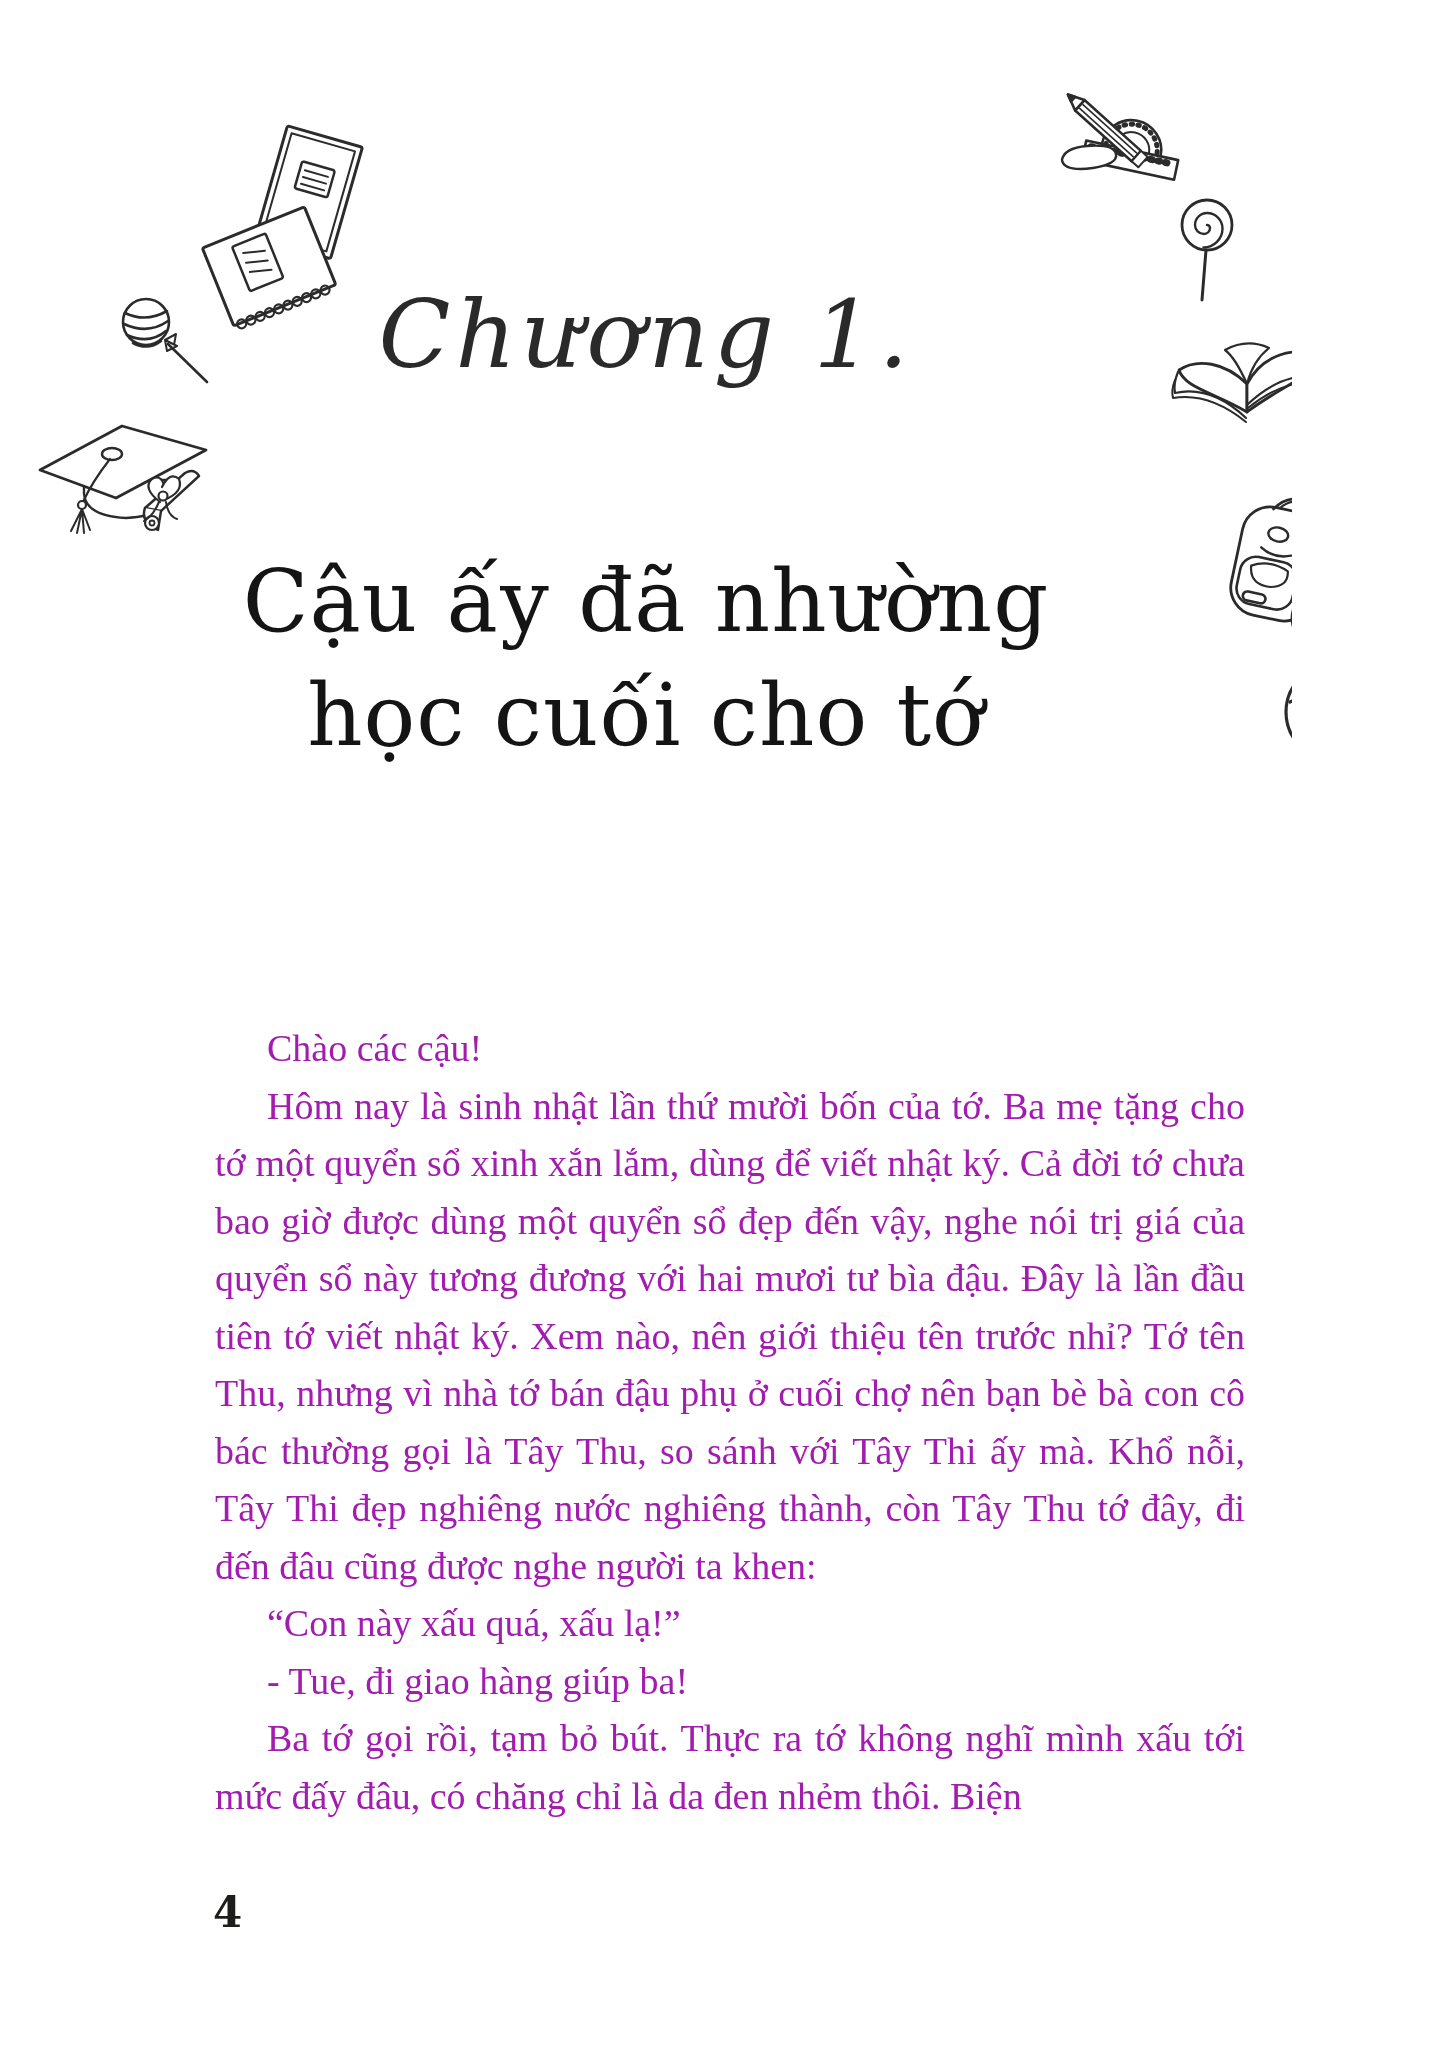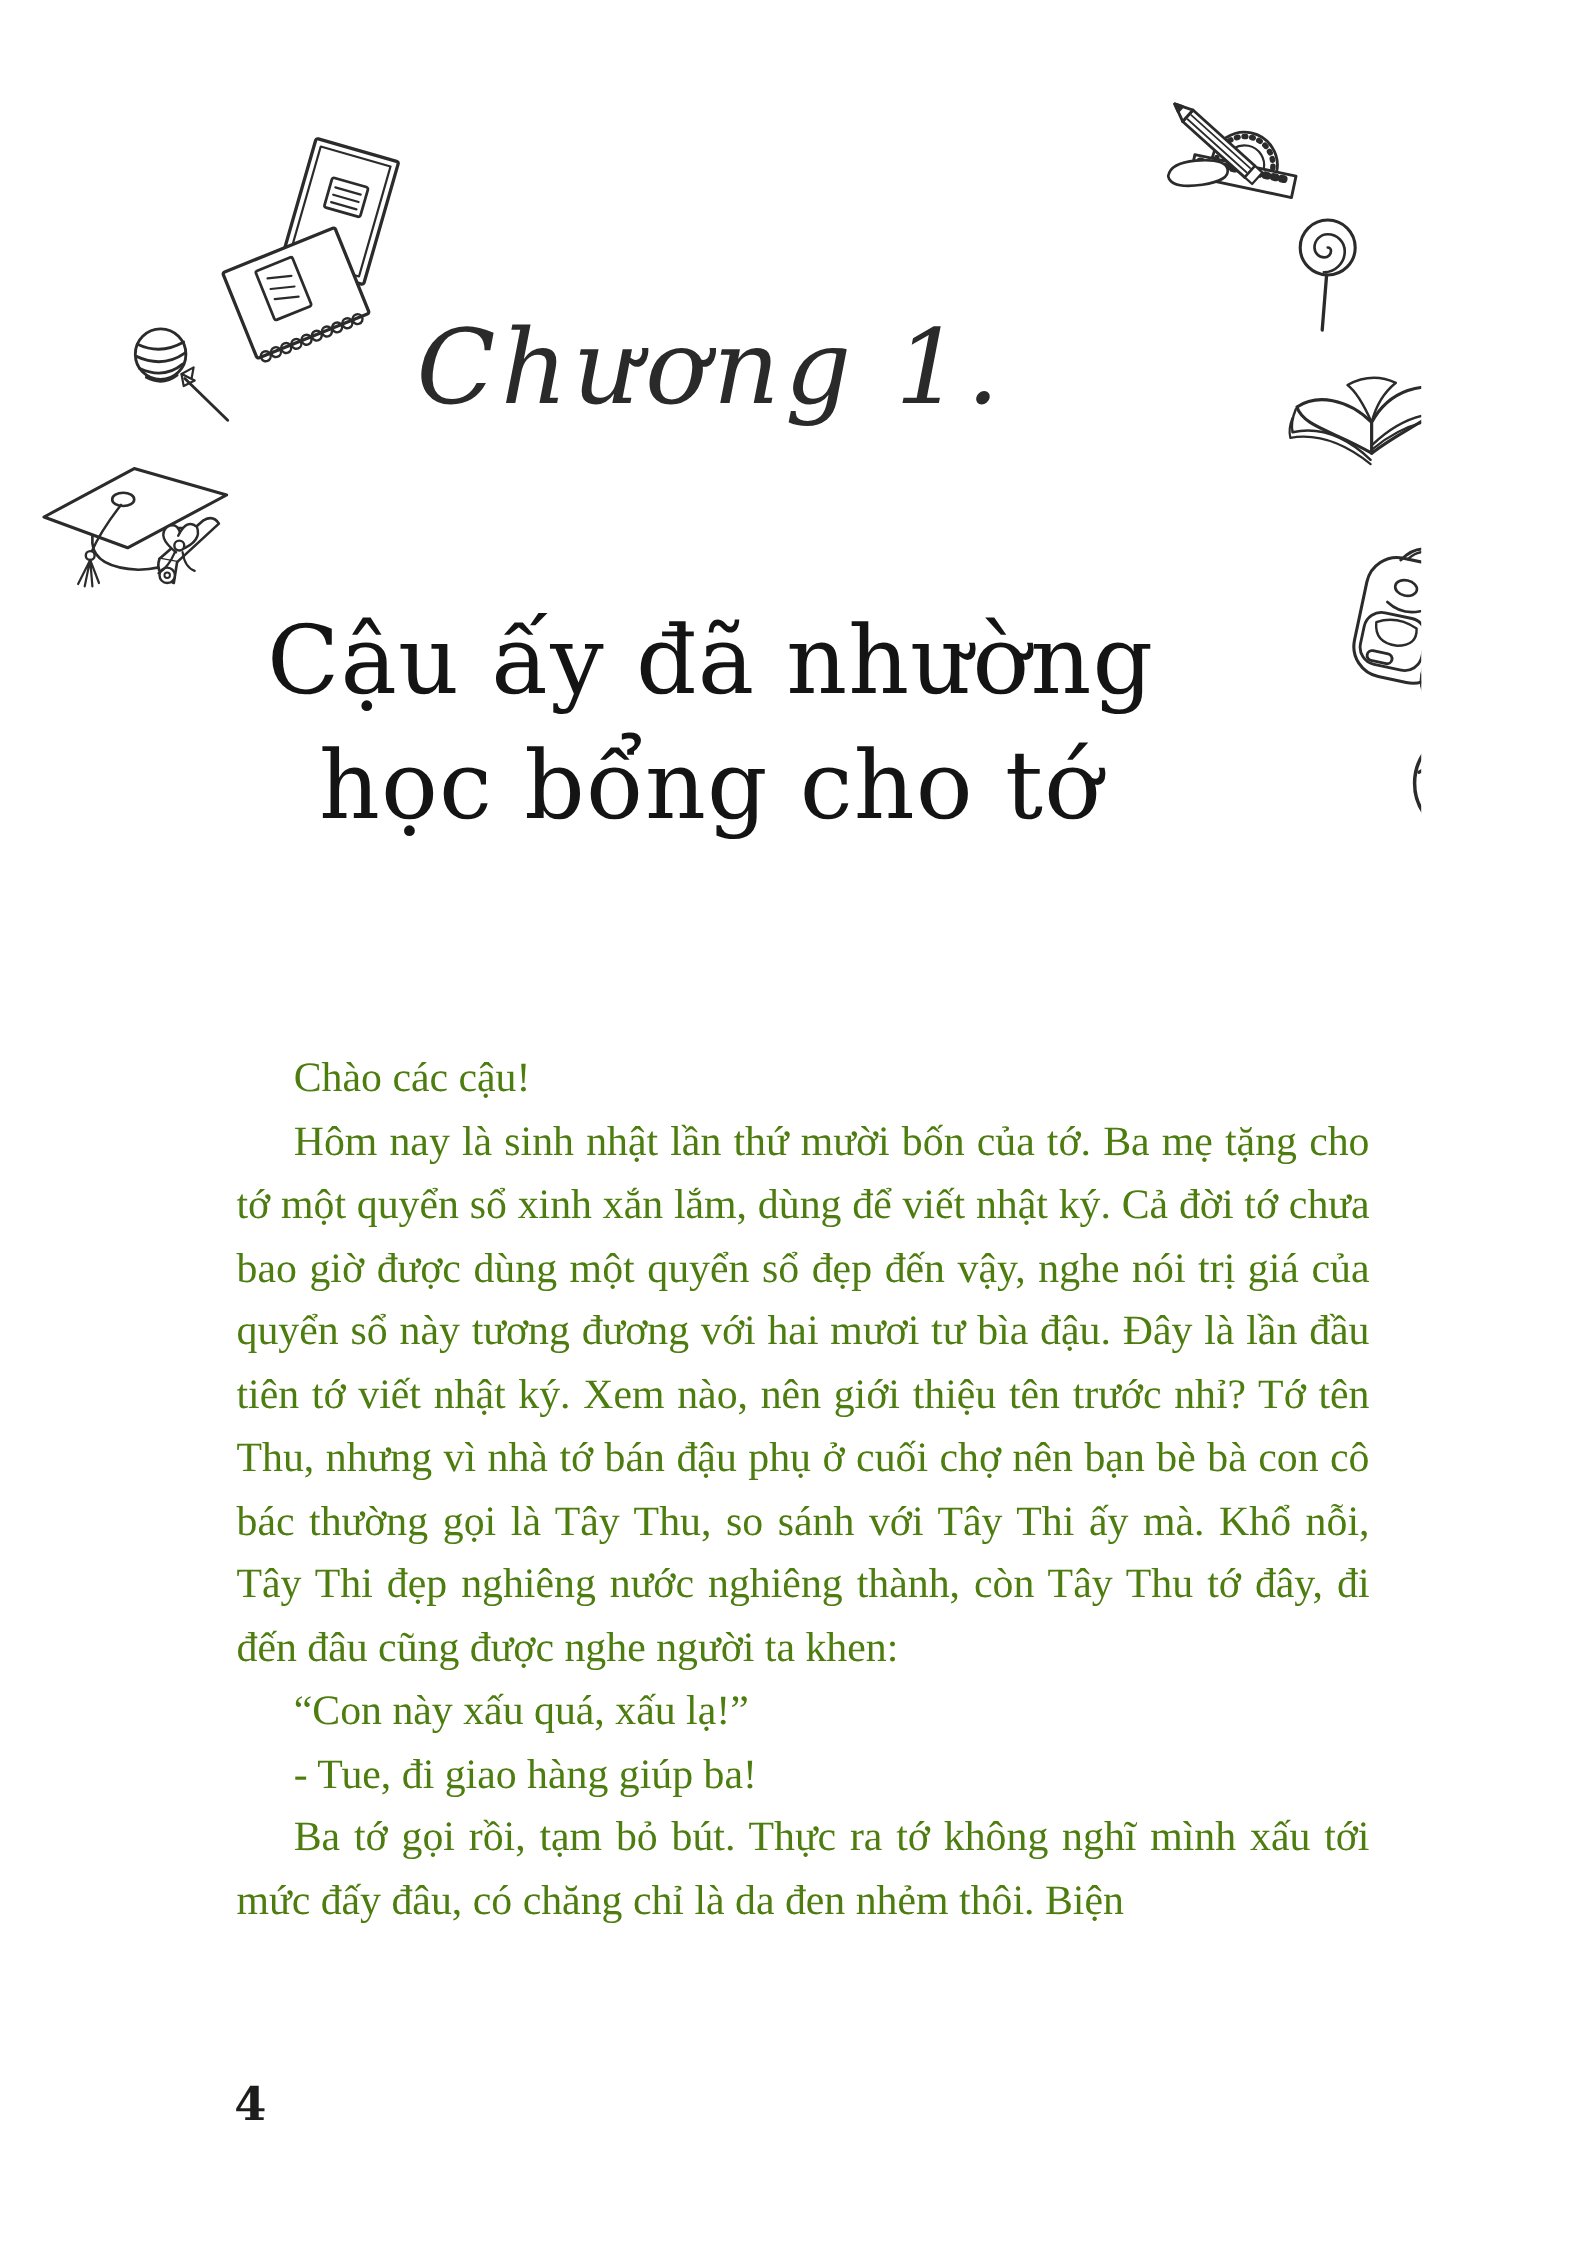--- a/index.html
+++ b/index.html
@@ -14,22 +14,22 @@
     position:absolute;left:0;right:0;top:280px;text-align:center;
     font-family:"DejaVu Serif", serif;font-style:italic;font-weight:400;
     font-size:94px;letter-spacing:5px;color:#2a2a2a;
   }
   .book-title{
     position:absolute;left:0;right:0;top:544px;text-align:center;
     font-family:"DejaVu Serif", serif;font-weight:400;font-size:86px;
     line-height:114px;letter-spacing:1px;color:#141414;
   }
   .body-text{
-    position:absolute;left:215px;top:952px;width:1030px;
-    font-size:38px;line-height:57.5px;text-align:justify;color:#4d7c0f;
+    position:absolute;left:215px;top:1020px;width:1030px;
+    font-size:38px;line-height:57.5px;text-align:justify;color:#a21caf;
   }
   .para{margin:0;text-indent:52px;}
   .para.italic{}
   .page-number{
     position:absolute;left:213px;top:1888px;
     font-family:"DejaVu Serif", serif;font-weight:700;font-size:42px;color:#1d1d1b;
   }
 </style>
 </head>
 <body>
@@ -169,21 +169,21 @@
       <path d="M60 8 Q54 58 86 88"></path>
       <path d="M88 18 Q80 30 79 40"></path>
       <path d="M12 66 Q20 78 34 86"></path>
     </svg>
   </div>
 
   <div class="chapter-script">Chương 1.</div>
 
   <div class="book-title">
     <div>Cậu ấy đã nhường</div>
-    <div>học bổng cho tớ</div>
+    <div>học cuối cho tớ</div>
   </div>
 
   <div class="body-text">
       <p class="para">Chào các cậu!</p>
       <p class="para">Hôm nay là sinh nhật lần thứ mười bốn của tớ. Ba mẹ tặng cho tớ một quyển sổ xinh xắn lắm, dùng để viết nhật ký. Cả đời tớ chưa bao giờ được dùng một quyển sổ đẹp đến vậy, nghe nói trị giá của quyển sổ này tương đương với hai mươi tư bìa đậu. Đây là lần đầu tiên tớ viết nhật ký. Xem nào, nên giới thiệu tên trước nhỉ? Tớ tên Thu, nhưng vì nhà tớ bán đậu phụ ở cuối chợ nên bạn bè bà con cô bác thường gọi là Tây Thu, so sánh với Tây Thi ấy mà. Khổ nỗi, Tây Thi đẹp nghiêng nước nghiêng thành, còn Tây Thu tớ đây, đi đến đâu cũng được nghe người ta khen:</p>
       <p class="para italic">“Con này xấu quá, xấu lạ!”</p>
       <p class="para">- Tue, đi giao hàng giúp ba!</p>
       <p class="para">Ba tớ gọi rồi, tạm bỏ bút. Thực ra tớ không nghĩ mình xấu tới mức đấy đâu, có chăng chỉ là da đen nhẻm thôi. Biện</p>
     </div>
 

